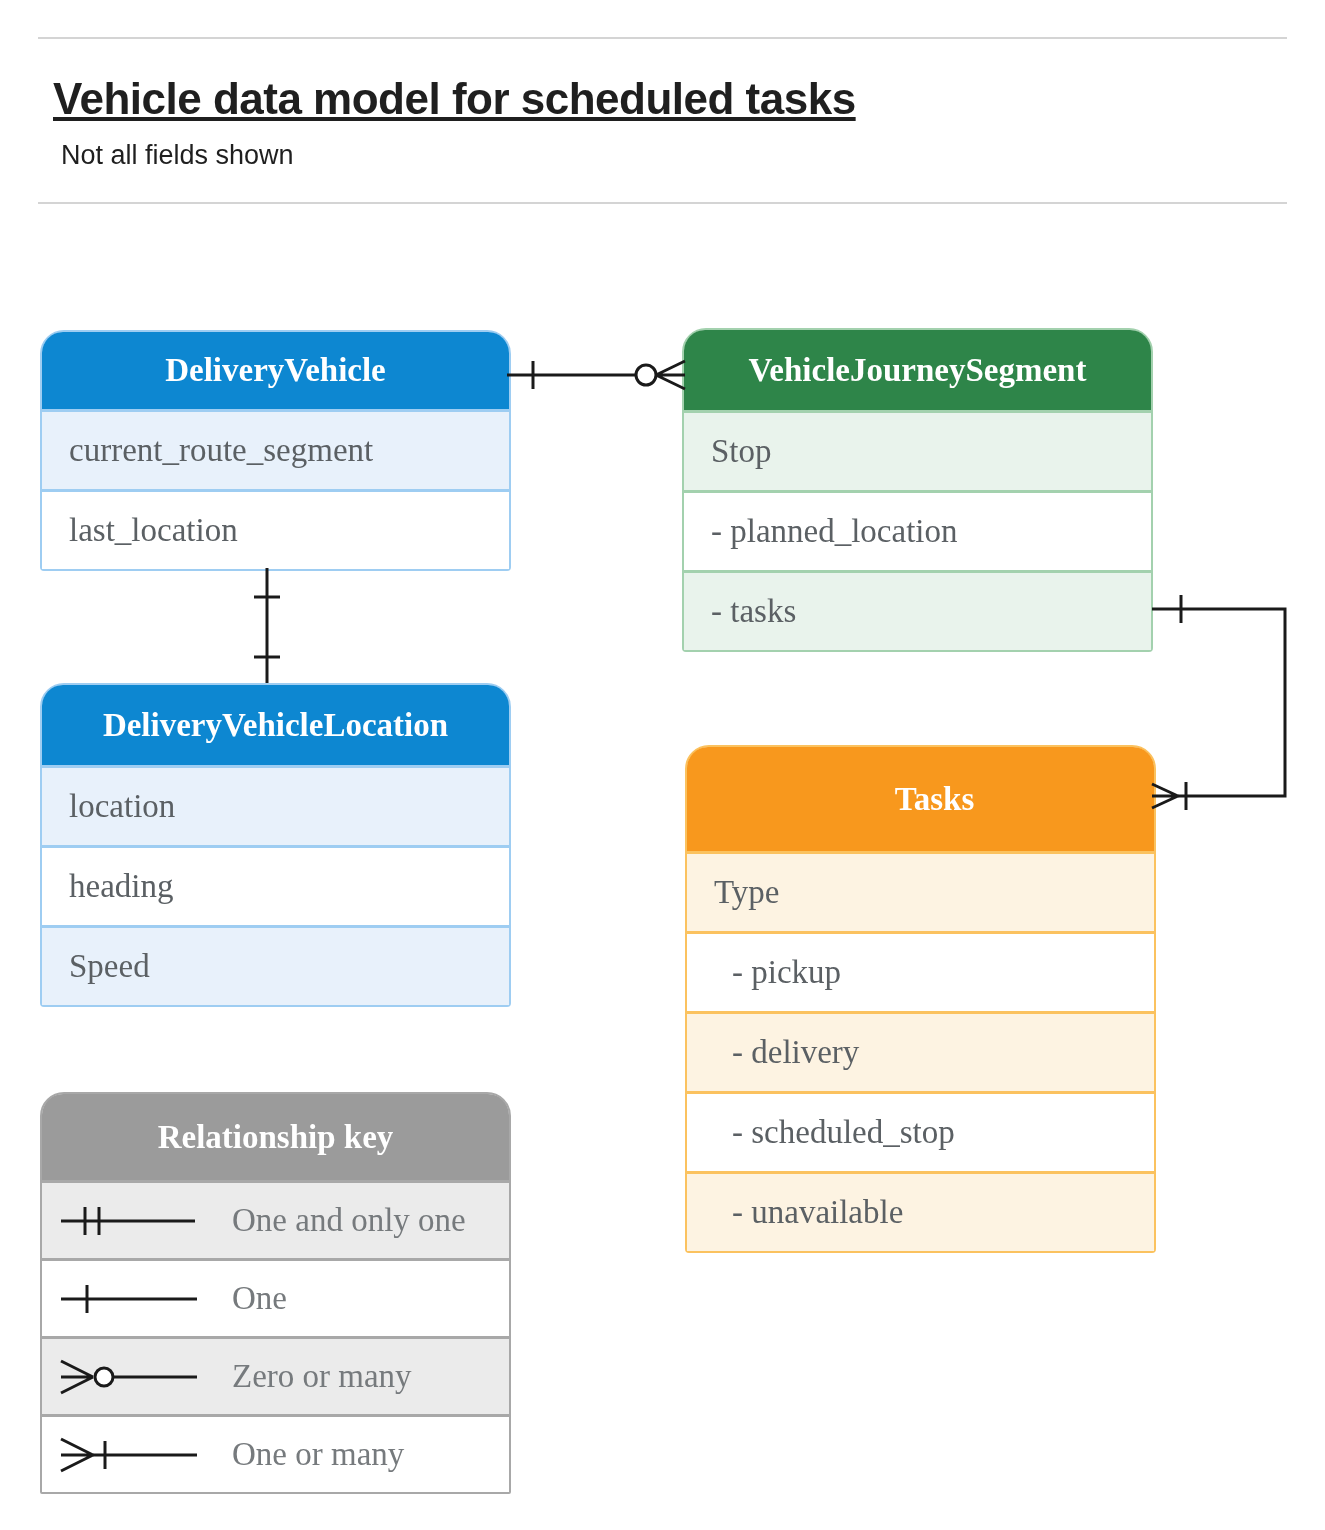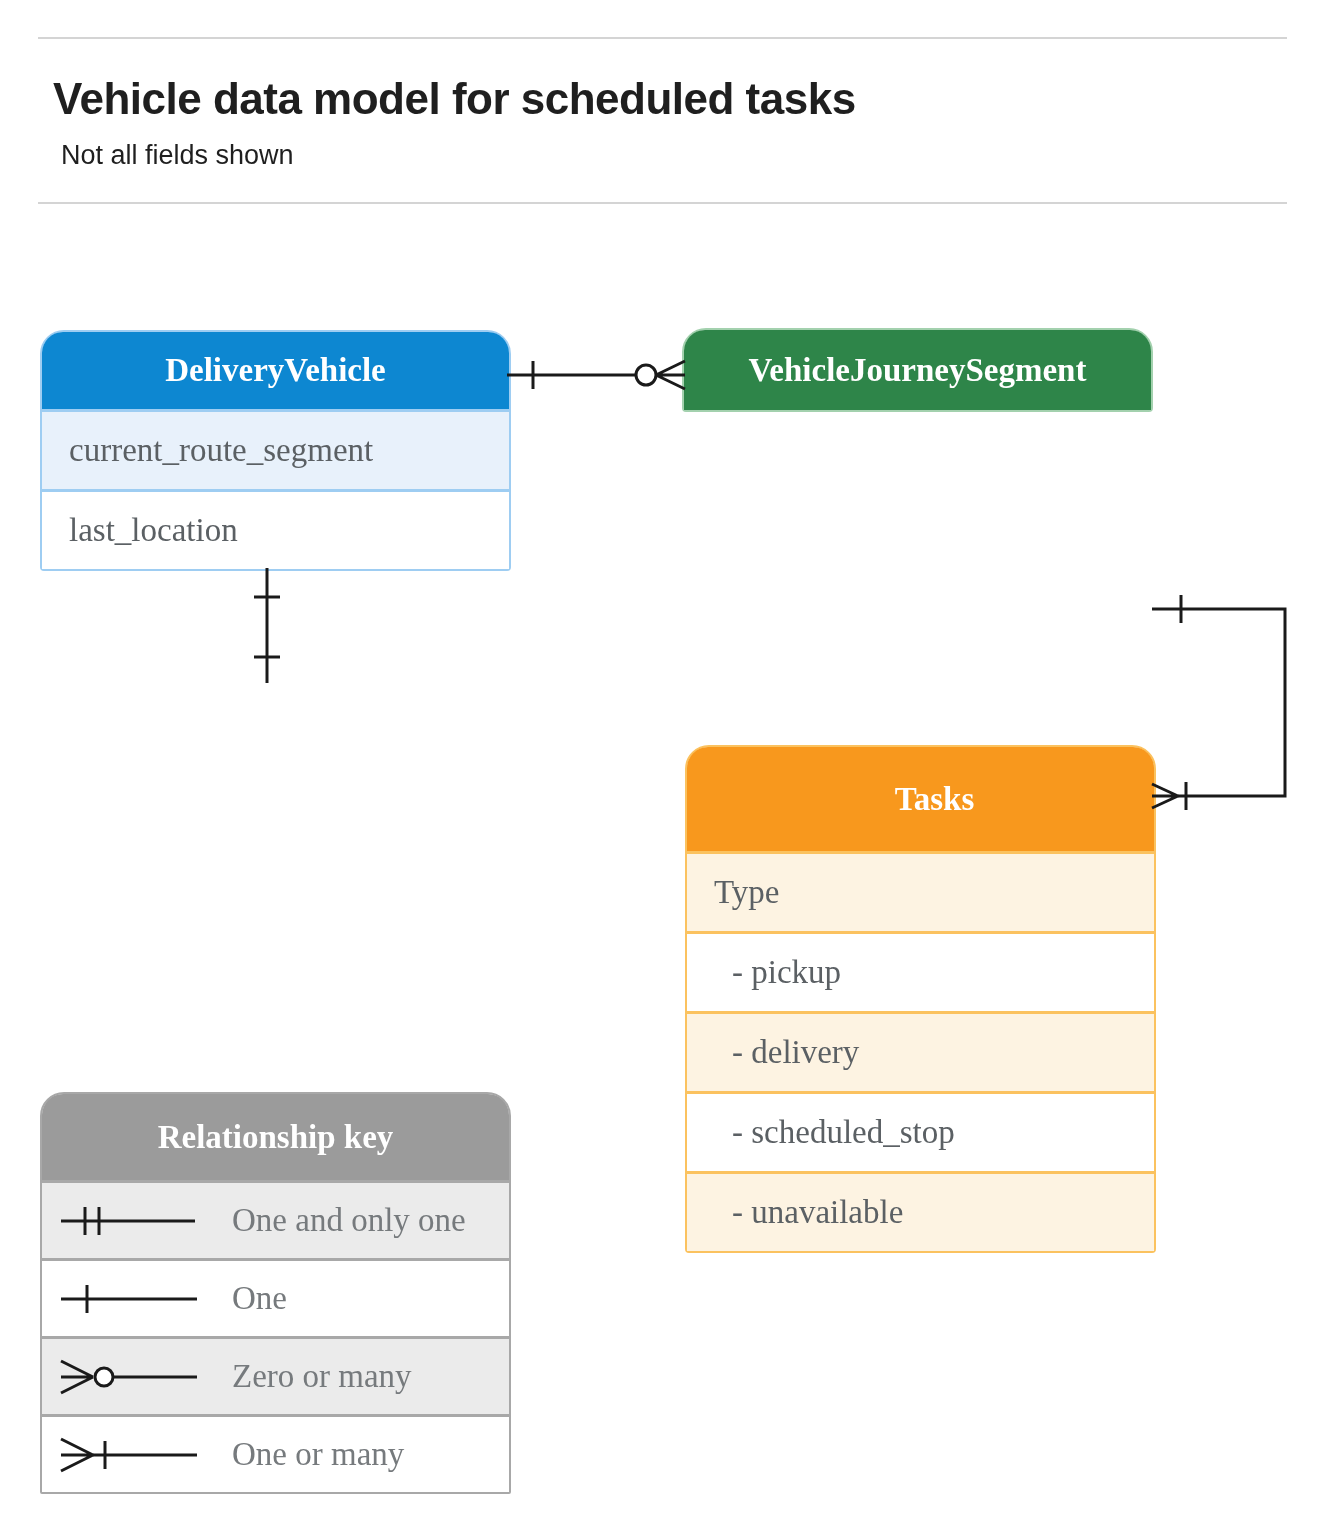--- a/index.html
+++ b/index.html
@@ -9,21 +9,21 @@
     height: 1530px;
     font-family: "Liberation Sans", "DejaVu Sans", sans-serif;
     background: #fff;
     overflow: hidden;
   }
   .rule { position:absolute; left:38px; width:1249px; height:2px; background:#d4d4d4; }
   .rule-top { top:37px; }
   .rule-mid { top:202px; }
   .page-title {
     position:absolute; left:53px; top:74px; margin:0;
-    font-size:44px; font-weight:700; color:#1f1f1f; letter-spacing:-0.5px;
+    font-size:44px; font-weight:700; color:#1f1f1f; letter-spacing:-0.5px;text-decoration:underline;
   }
   .page-subtitle {
     position:absolute; left:53px; top:132px; margin:8px;
     font-size:27px; font-weight:400; color:#1f1f1f;
   }
 
   .entity {
     position:absolute;
     box-sizing:content-box;
     border:2.5px solid var(--ac-border);
@@ -94,22 +94,35 @@
   <div class="entity blue" id="e-dv">
     <div class="entity-header">DeliveryVehicle</div>
     <div>
       <div class="entity-row">current_route_segment</div>
       <div class="entity-row">last_location</div>
     </div>
   </div>
 
   <div class="entity green" id="e-vjs">
     <div class="entity-header">VehicleJourneySegment</div>
+    <div>
+      <div class="entity-row">Stop</div>
+      <div class="entity-row">- planned_location</div>
+      <div class="entity-row">- tasks</div>
+    </div>
   </div>
 
+  <div class="entity blue" id="e-dvl">
+    <div class="entity-header">DeliveryVehicleLocation</div>
+    <div>
+      <div class="entity-row">location</div>
+      <div class="entity-row">heading</div>
+      <div class="entity-row">Speed</div>
+    </div>
+  </div>
 
   <div class="entity orange" id="e-tasks">
     <div class="entity-header">Tasks</div>
     <div>
       <div class="entity-row">Type</div>
       <div class="entity-row indent">- pickup</div>
       <div class="entity-row indent">- delivery</div>
       <div class="entity-row indent">- scheduled_stop</div>
       <div class="entity-row indent">- unavailable</div>
     </div>

